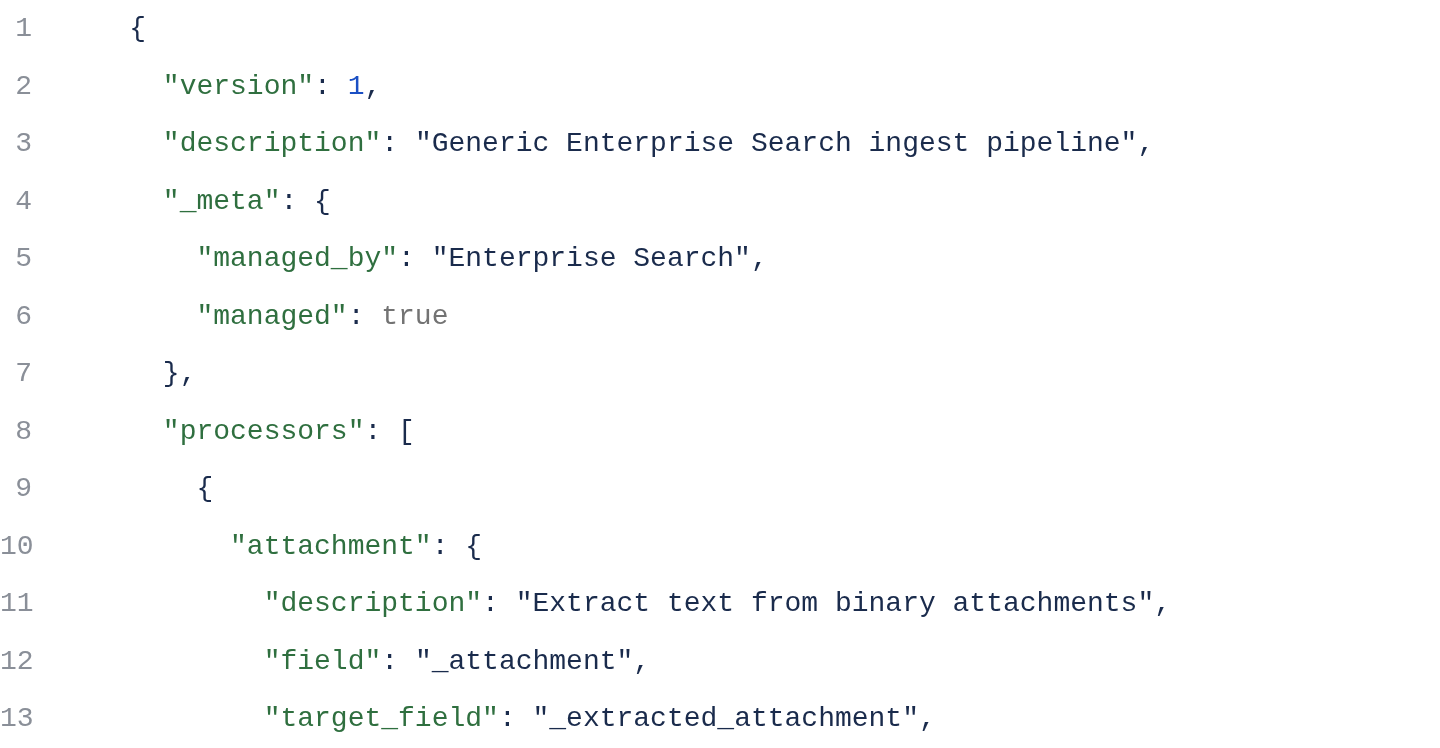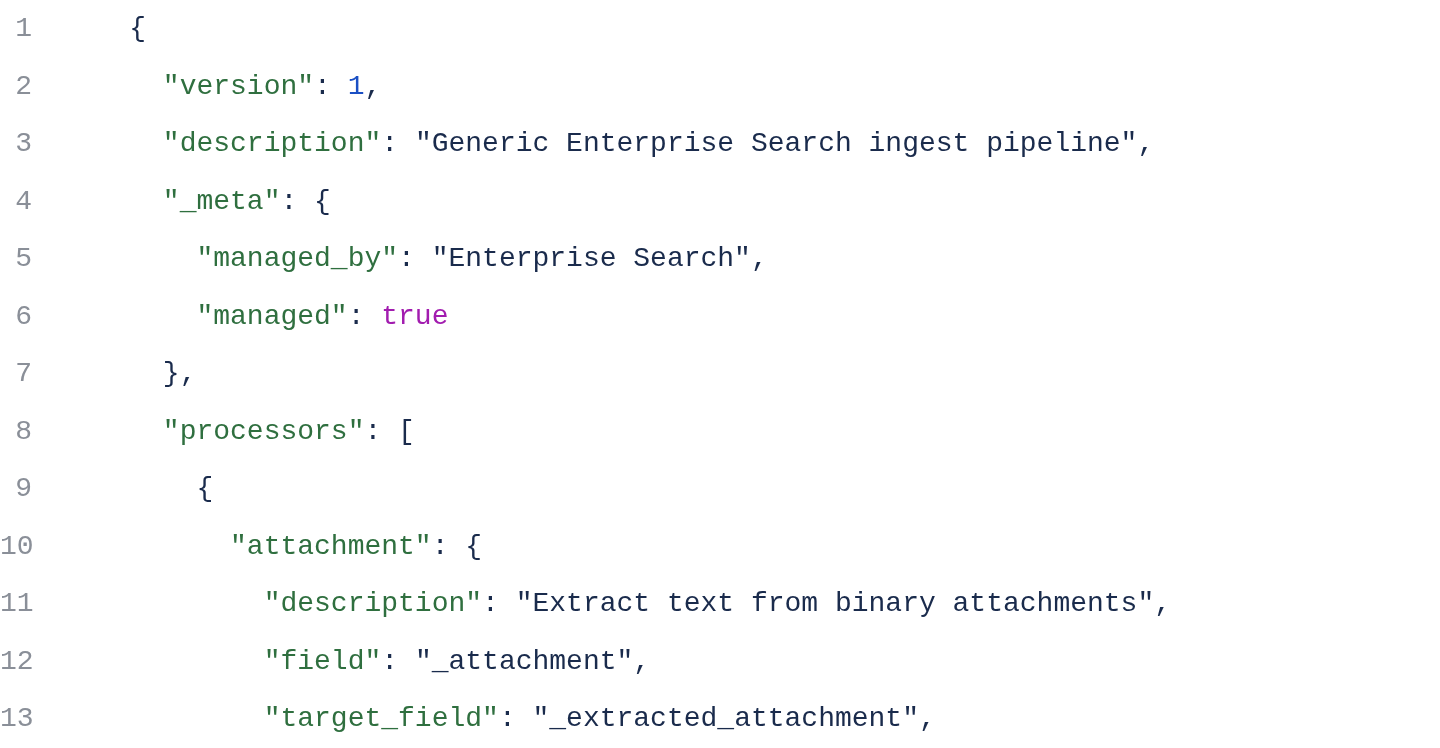--- a/index.html
+++ b/index.html
@@ -32,18 +32,18 @@
     box-sizing: border-box;
     font-weight: 400;
   }
   .code {
     white-space: pre;
   }
   .tok-punc    { color: #1a2b4c; } 
   .tok-key     { color: #2f6f3f; } 
   .tok-string  { color: #1a2b4c; } 
   .tok-number  { color: #1a4fc4; } 
-  .tok-bool    { color: #a21caf; } 
+  .tok-bool    { color: #737373; } 
 </style>
 </head>
 <body>
 
 <div class="code-viewer" id="viewer"><div class="line"><span class="gutter">1</span><span class="code"><span>    </span><span class="tok-punc">{</span></span></div><div class="line"><span class="gutter">2</span><span class="code"><span>      </span><span class="tok-key">"version"</span><span class="tok-punc">: </span><span class="tok-number">1</span><span class="tok-punc">,</span></span></div><div class="line"><span class="gutter">3</span><span class="code"><span>      </span><span class="tok-key">"description"</span><span class="tok-punc">: </span><span class="tok-string">"Generic Enterprise Search ingest pipeline"</span><span class="tok-punc">,</span></span></div><div class="line"><span class="gutter">4</span><span class="code"><span>      </span><span class="tok-key">"_meta"</span><span class="tok-punc">: {</span></span></div><div class="line"><span class="gutter">5</span><span class="code"><span>        </span><span class="tok-key">"managed_by"</span><span class="tok-punc">: </span><span class="tok-string">"Enterprise Search"</span><span class="tok-punc">,</span></span></div><div class="line"><span class="gutter">6</span><span class="code"><span>        </span><span class="tok-key">"managed"</span><span class="tok-punc">: </span><span class="tok-bool">true</span></span></div><div class="line"><span class="gutter">7</span><span class="code"><span>      </span><span class="tok-punc">},</span></span></div><div class="line"><span class="gutter">8</span><span class="code"><span>      </span><span class="tok-key">"processors"</span><span class="tok-punc">: [</span></span></div><div class="line"><span class="gutter">9</span><span class="code"><span>        </span><span class="tok-punc">{</span></span></div><div class="line"><span class="gutter">10</span><span class="code"><span>          </span><span class="tok-key">"attachment"</span><span class="tok-punc">: {</span></span></div><div class="line"><span class="gutter">11</span><span class="code"><span>            </span><span class="tok-key">"description"</span><span class="tok-punc">: </span><span class="tok-string">"Extract text from binary attachments"</span><span class="tok-punc">,</span></span></div><div class="line"><span class="gutter">12</span><span class="code"><span>            </span><span class="tok-key">"field"</span><span class="tok-punc">: </span><span class="tok-string">"_attachment"</span><span class="tok-punc">,</span></span></div><div class="line"><span class="gutter">13</span><span class="code"><span>            </span><span class="tok-key">"target_field"</span><span class="tok-punc">: </span><span class="tok-string">"_extracted_attachment"</span><span class="tok-punc">,</span></span></div></div>
 
 </body></html>

